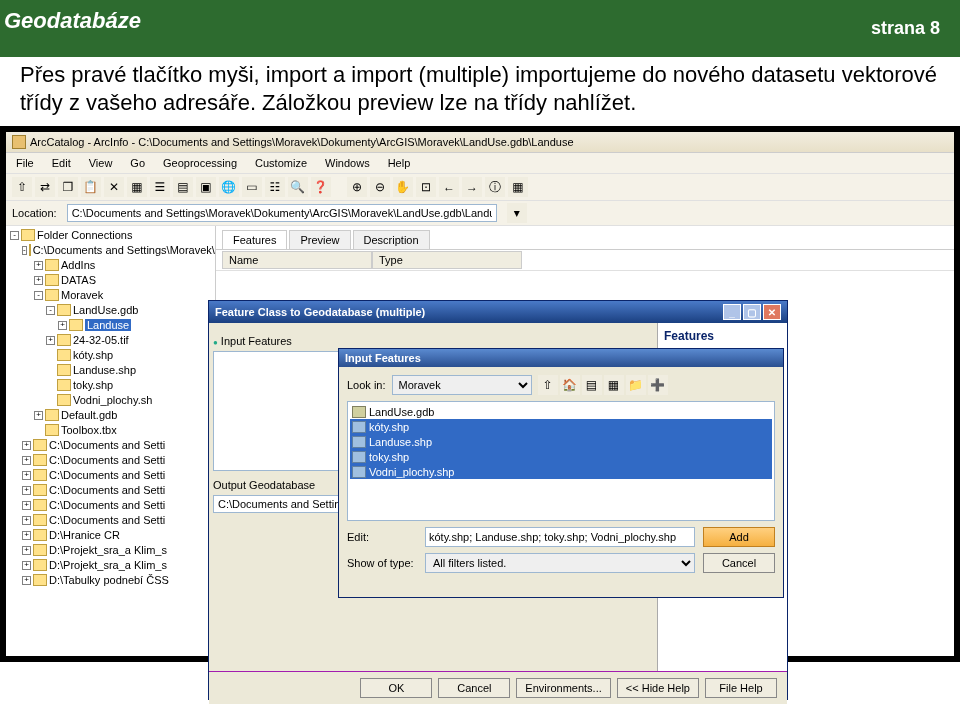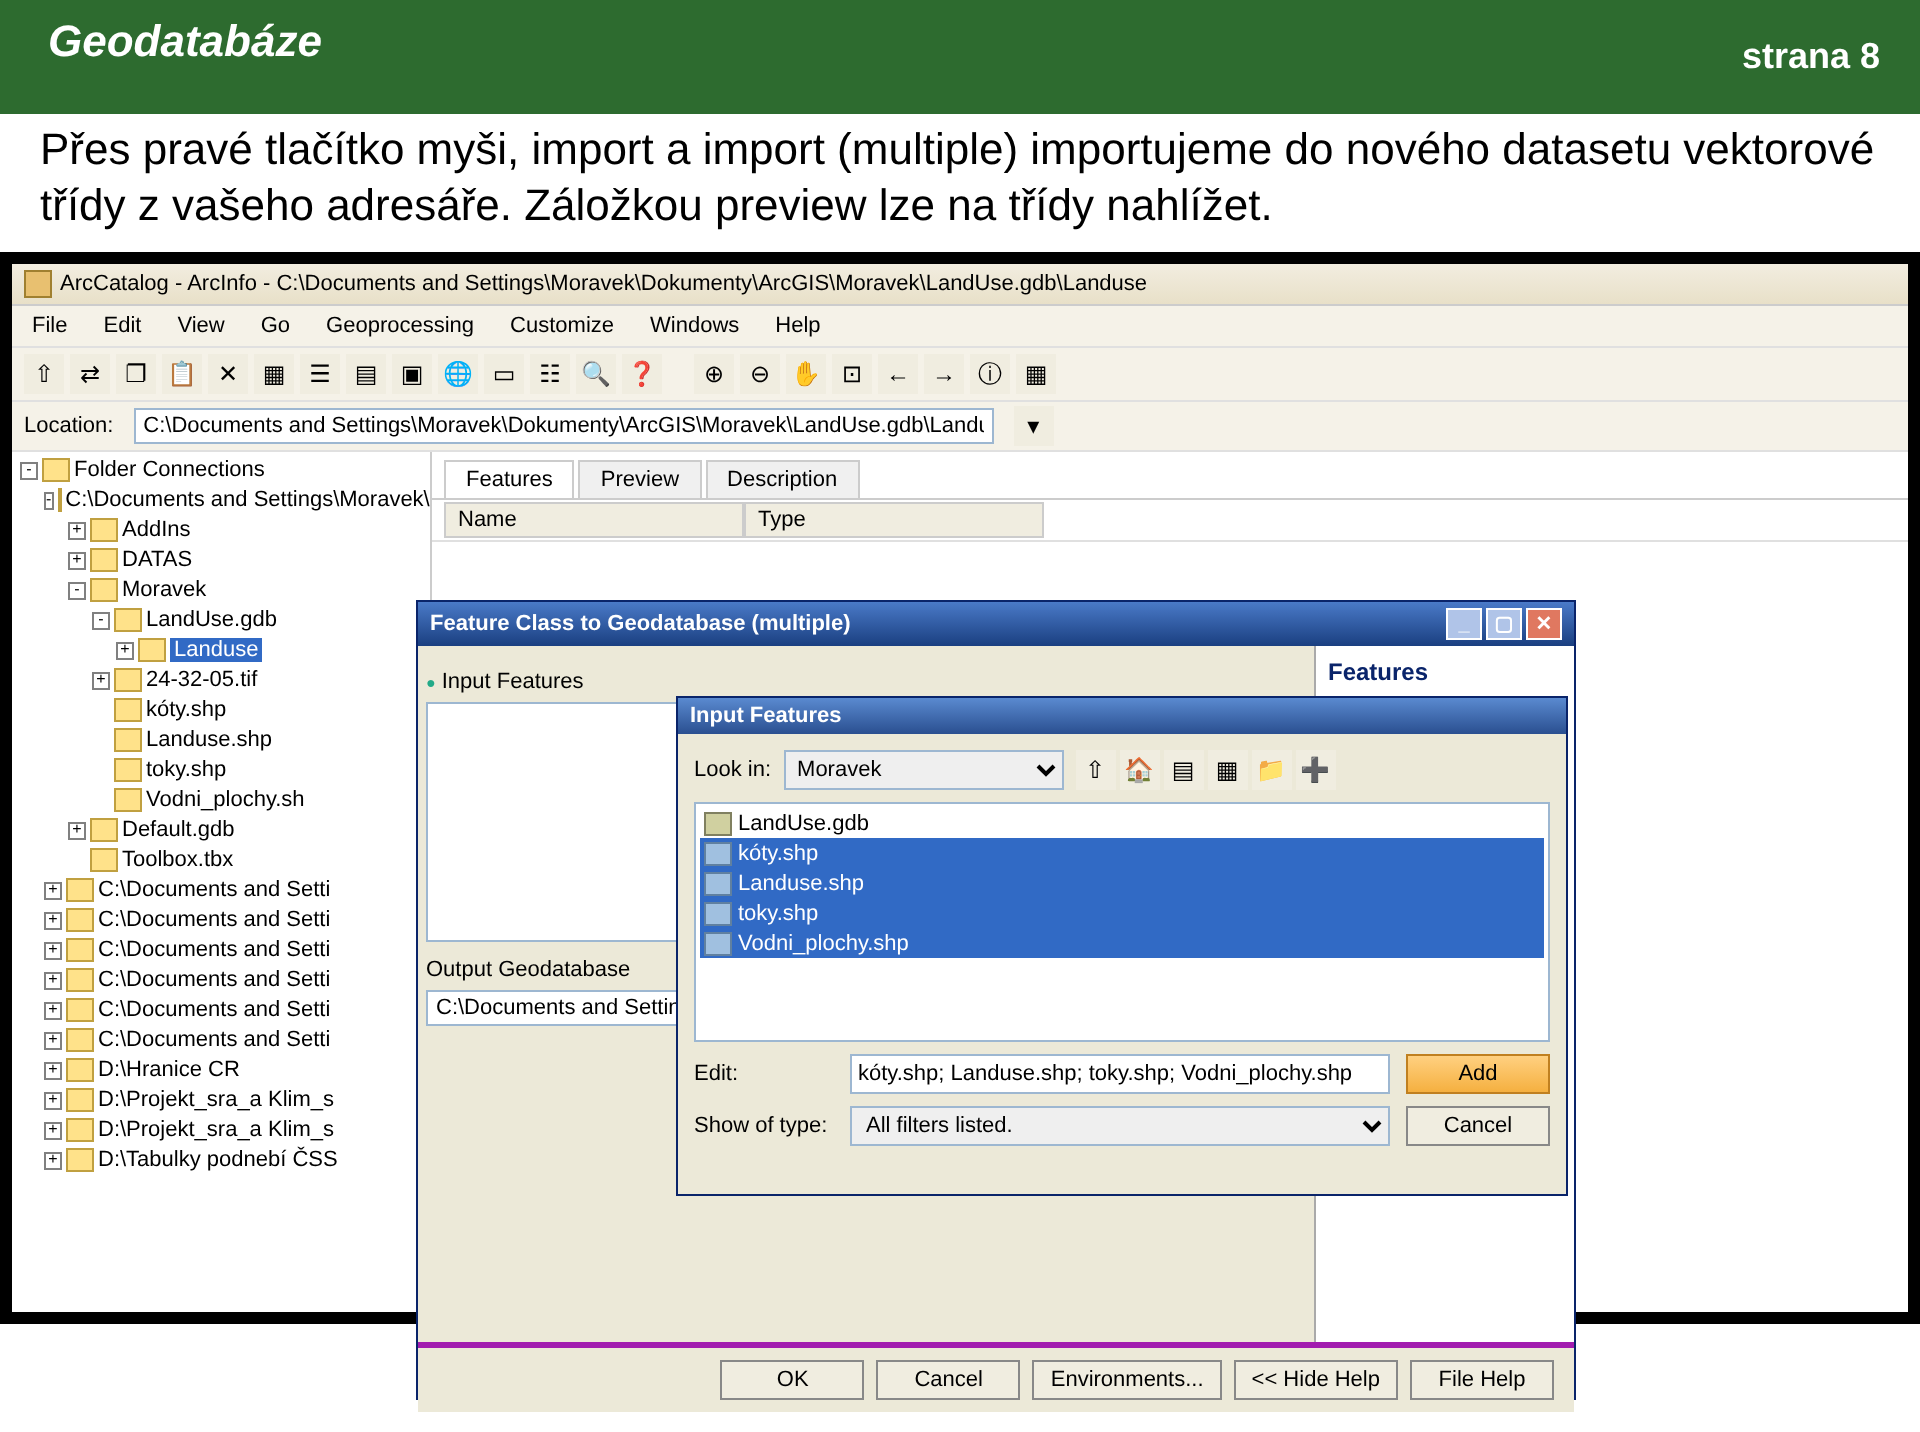--- a/index.html
+++ b/index.html
@@ -1,17 +1,17 @@
 <!DOCTYPE html>
 <html><head>
 <meta charset="utf-8">
 <style>
   * { box-sizing: border-box; margin: 0; padding: 0; font-family: Arial, sans-serif; }
   body { width: 960px; height: 716px; background: #fff; overflow: hidden; }
-  .slide-header { background: #2d6b2f; color: #fff; padding: 8px 20px 18px 24px; display: flex; justify-content: space-between; align-items: flex-start; }
+  .slide-header { background: #2d6b2f; color: #fff; padding: 8px 20px 18px 4px; display: flex; justify-content: space-between; align-items: flex-start; }
   .slide-header h1 { font-size: 22px; font-weight: bold; font-style: italic; }
   .slide-header .page { font-size: 18px; font-weight: bold; margin-top: 10px; }
   .body-text { padding: 4px 20px 10px 20px; font-size: 22px; line-height: 1.25; }
 
   .app-window { border: 6px solid #000000; font-size: 11px; background: #fff; }
   .titlebar { background: linear-gradient(#f2ede0, #e8e0c8); padding: 3px 6px; display: flex; align-items: center; gap: 4px; border-bottom: 1px solid #ccc; }
   .titlebar .ico { width: 14px; height: 14px; background: #e8c070; border: 1px solid #a08030; }
   .menubar, .toolbar, .locbar { display: flex; align-items: center; gap: 10px; padding: 2px 6px; border-bottom: 1px solid #e0e0e0; background: #f5f2e8; }
   .menubar span { padding: 2px 4px; }
   .toolbar { gap: 3px; padding: 3px 6px; }
@@ -45,21 +45,21 @@
   .dlg1 .content { display: flex; height: calc(100% - 50px); }
   .dlg1 .form { flex: 1; padding: 10px 8px 0 4px; }
   .dlg1 .side { width: 130px; background: #fff; border-left: 1px solid #aaa; padding: 6px; font-size: 10px; }
   .dlg1 .side .hdr { color: #0a246a; font-weight: bold; font-size: 12px; margin-bottom: 6px; }
   .field-label { display: block; margin: 2px 0; }
   .bullet { color: #2a8; font-size: 8px; margin-right: 3px; }
   .inbox { background: #fff; border: 1px solid #9db7d1; height: 120px; margin: 2px 0; }
   .inbox2 { background: #fff; border: 1px solid #9db7d1; padding: 2px 4px; margin: 2px 0; overflow: hidden; white-space: nowrap; }
   .sidebtns { display: flex; flex-direction: column; gap: 4px; margin: 2px 0 0 6px; }
   .sb { width: 22px; height: 22px; border: 1px solid #888; background: #f0ede0; display: flex; align-items: center; justify-content: center; font-size: 11px; }
-  .btnrow { display: flex; justify-content: flex-end; gap: 6px; padding: 6px 10px; border-top: 3px solid #a21caf; background: #ece9d8; }
+  .btnrow { display: flex; justify-content: flex-end; gap: 6px; padding: 6px 10px; border-top: 1px solid #a21caf; background: #ece9d8; }
   .btn { min-width: 72px; padding: 3px 8px; border: 1px solid #888; background: #f0ede0; text-align: center; font-size: 11px; }
   .btn.orange { background: linear-gradient(#ffd080, #f5b040); border-color: #c08020; }
 
   .dlg2 { left: 338px; top: 348px; width: 446px; height: 250px; }
   .dlg2 .dlg-title { background: linear-gradient(#5a8ad0, #2a4f90); }
   .dlg2 .body { padding: 8px; }
   .dlg2 .lookin { display: flex; align-items: center; gap: 6px; margin-bottom: 6px; }
   .dlg2 .lookin select { flex: 0 0 140px; border: 1px solid #9db7d1; height: 20px; font-size: 11px; padding: 0 2px; }
   .dlg2 .mini-tb { display: flex; gap: 2px; }
   .dlg2 .filelist { border: 1px solid #9db7d1; background: #fff; height: 120px; padding: 2px; }

